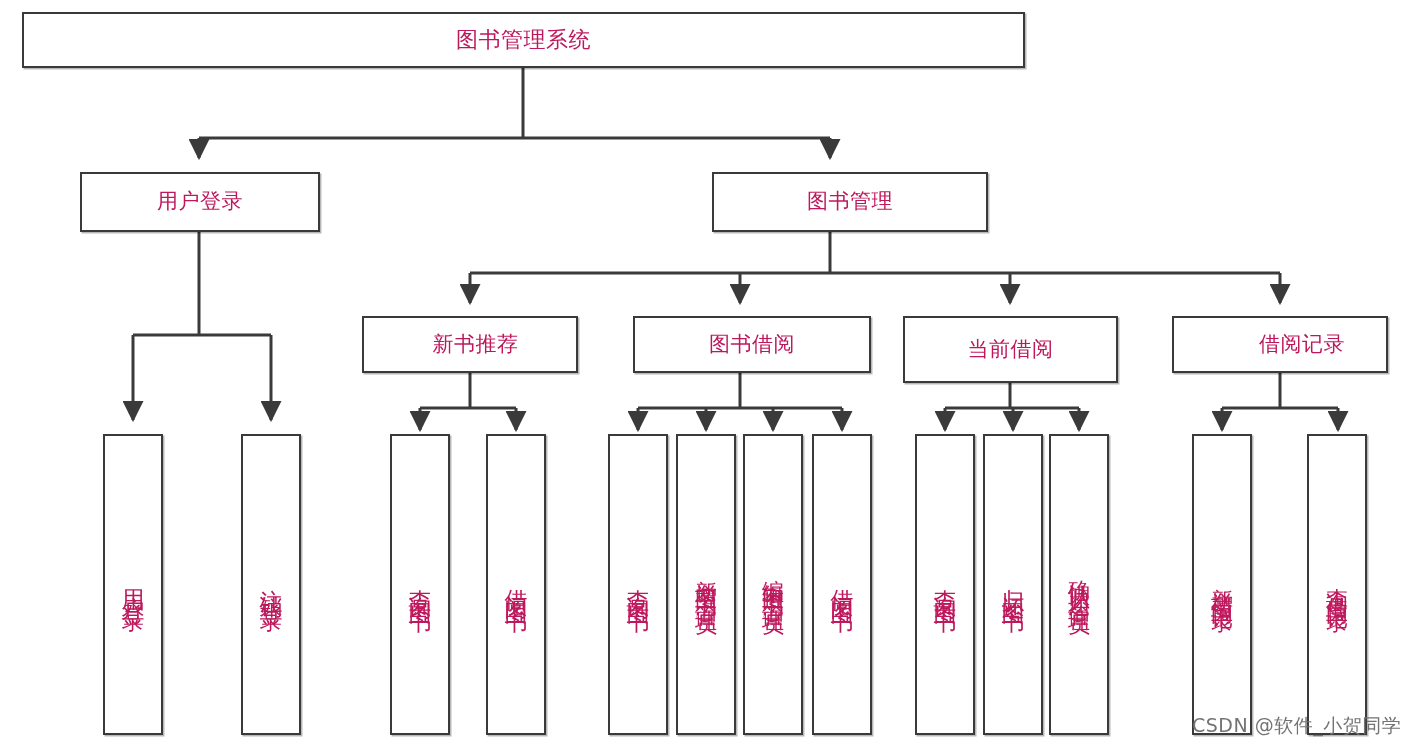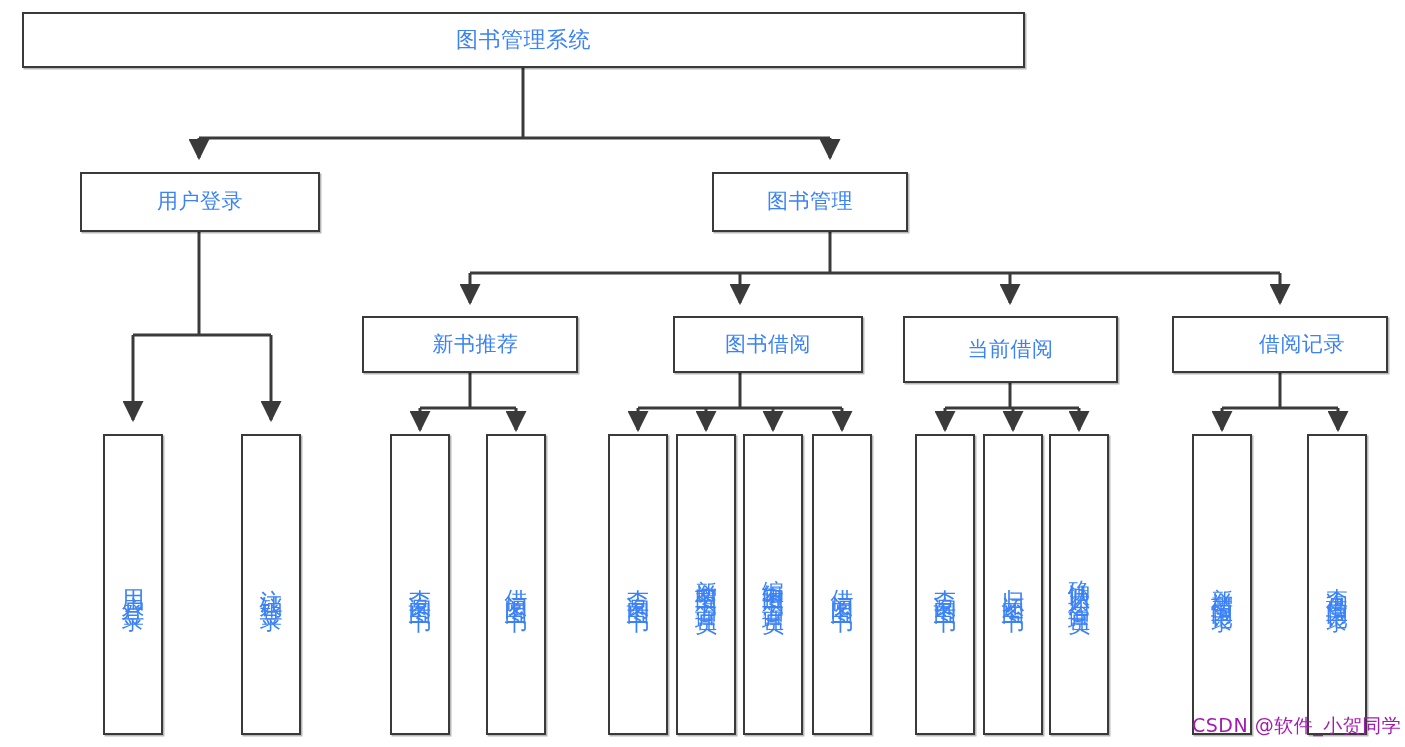--- a/index.html
+++ b/index.html
@@ -10,35 +10,35 @@
   }
   #canvas{position:relative;width:1405px;height:747px;background:#fff;}
   svg#wires{position:absolute;left:0;top:0;width:1405px;height:747px;}
   .node{
     position:absolute;box-sizing:border-box;
     background:#ffffff;border:2.5px solid #3a3a3a;
     display:flex;align-items:center;justify-content:center;
     box-shadow:1.5px 1.5px 0 rgba(0,0,0,0.28);
   }
   .node .lbl{
-    font-size:21px;letter-spacing:0.5px;color:#3b82f6;line-height:1.1;
+    font-size:21px;letter-spacing:0.5px;color:#be185d;line-height:1.1;
     white-space:nowrap;
   }
   .node.root .lbl{font-size:22px;}
   .node.leaf{align-items:center;justify-content:center;}
   .node.leaf .lbl{
     writing-mode:vertical-rl;text-orientation:upright;
     font-size:23px;letter-spacing:7px;line-height:1.0;
     white-space:normal;text-align:center;
     max-height:100%;
   }
   .node.leaf.tall .lbl{letter-spacing:5px;font-size:22px;}
   #watermark{
     position:absolute;left:1192px;top:713px;
-    font-size:19px;color:#a21caf;letter-spacing:0.5px;
+    font-size:19px;color:#737373;letter-spacing:0.5px;
     white-space:nowrap;user-select:none;
   }
 </style>
 </head>
 <body>
 
 <div id="canvas">
 
   <svg id="wires" viewBox="0 0 1405 747" xmlns="http://www.w3.org/2000/svg">
     <defs>
@@ -91,29 +91,29 @@
   </svg>
 
   <div class="node root" style="left:22px;top:12px;width:1003px;height:56px;">
     <span class="lbl">图书管理系统</span>
   </div>
 
   <div class="node" style="left:80px;top:172px;width:240px;height:60px;">
     <span class="lbl">用户登录</span>
   </div>
 
-  <div class="node" style="left:712px;top:172px;width:196px;height:60px;">
+  <div class="node" style="left:712px;top:172px;width:276px;height:60px;">
     <span class="lbl">图书管理</span>
   </div>
 
   <div class="node" style="left:362px;top:316px;width:216px;height:57px;padding-left:11px;">
     <span class="lbl">新书推荐</span>
   </div>
 
-  <div class="node" style="left:633px;top:316px;width:190px;height:57px;margin-left:40px;">
+  <div class="node" style="left:633px;top:316px;width:238px;height:57px;">
     <span class="lbl">图书借阅</span>
   </div>
 
   <div class="node" style="left:903px;top:316px;width:215px;height:67px;">
     <span class="lbl">当前借阅</span>
   </div>
 
   <div class="node" style="left:1172px;top:316px;width:216px;height:57px;padding-left:44px;">
     <span class="lbl">借阅记录</span>
   </div>

